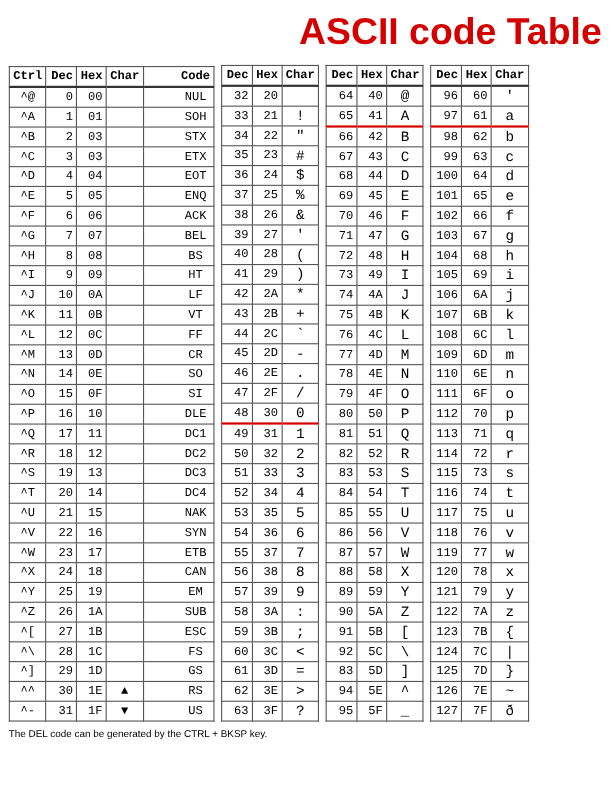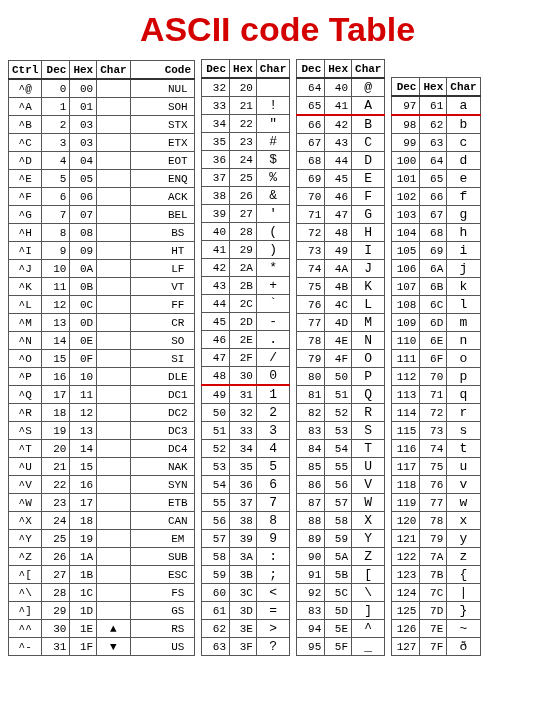--- a/index.html
+++ b/index.html
@@ -8,21 +8,21 @@
     padding: 8px;
     width: 555px;
     height: 720px;
     font-family: Verdana, Arial, sans-serif;
     background: #fff;
     overflow: hidden;
   }
   h1 {
     color: #d40000;
     font-size: 34px;
-    text-align: center;
+    text-align: right;
     margin: 2px 0 10px 0;
     font-weight: bold;
     font-family: Verdana, Arial, sans-serif;
   }
   .tables {
     display: flex;
     gap: 6px;
     align-items: flex-end;
   }
   table {
@@ -645,20 +645,25 @@
 
   <table>
     <thead>
         <tr>
       <th class="c-dec">Dec</th>
       <th class="c-hex">Hex</th>
       <th class="c-char">Char</th>
     </tr>
       </thead>
     <tbody id="tb4">
+        <tr>
+          <td class="c-dec">96</td>
+          <td class="c-hex">60</td>
+          <td class="c-char char-big">'</td>
+        </tr>
         <tr class="redline">
           <td class="c-dec">97</td>
           <td class="c-hex">61</td>
           <td class="c-char char-big">a</td>
         </tr>
         <tr>
           <td class="c-dec">98</td>
           <td class="c-hex">62</td>
           <td class="c-char char-big">b</td>
         </tr>
@@ -806,13 +811,14 @@
           <td class="c-dec">127</td>
           <td class="c-hex">7F</td>
           <td class="c-char char-big">ð</td>
         </tr>
       </tbody>
   </table>
 
 </div>
 
 <div class="foot">
+  <div>  The DEL code can be generated by the CTRL + BKSP key.</div>
 </div>
 
 </body></html>

